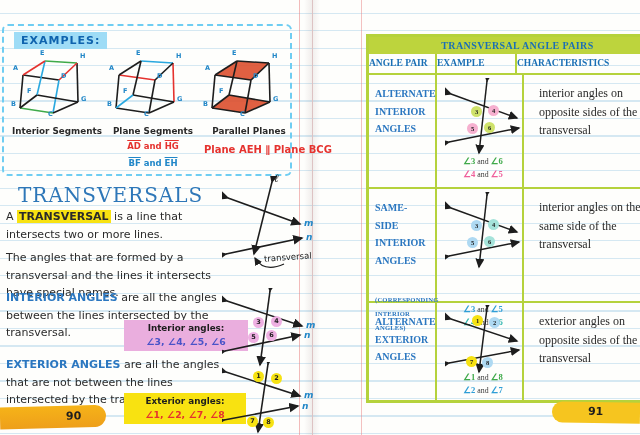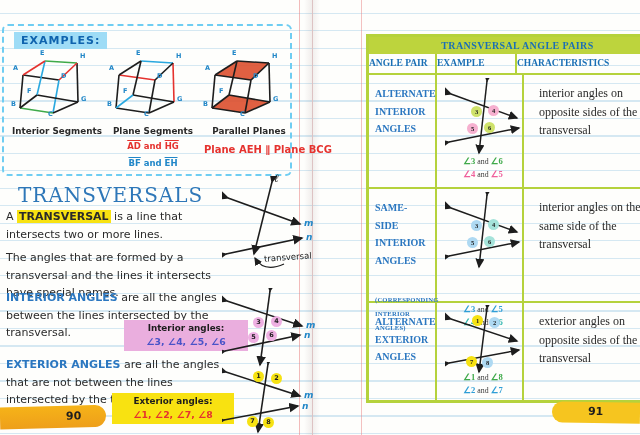--- a/index.html
+++ b/index.html
@@ -200,21 +200,21 @@
 
   <div class="para" style="top:289px;width:216px"><span class="lead-blue">INTERIOR ANGLES</span><span> are all the angles between the lines intersected by the transversal.</span></div>
 
   <div class="note-box box-pink" style="left:124px;top:320px;width:106px">
     <div class="nb-label">Interior angles:</div>
     <div class="nb-angles" style="color:#4953c8">∠3, ∠4, ∠5, ∠6</div>
   </div>
 
   <div class="para" style="top:356px;width:218px"><span class="lead-blue">EXTERIOR ANGLES</span><span> are all the angles that are not between the lines intersected by the transversal.</span></div>
 
-  <div class="note-box box-yellow" style="left:112px;top:393px;width:104px">
+  <div class="note-box box-yellow" style="left:124px;top:393px;width:104px">
     <div class="nb-label">Exterior angles:</div>
     <div class="nb-angles" style="color: rgb(229, 50, 46);">∠1, ∠2, ∠7, ∠8</div>
   </div>
 
   <div class="diag" style="left:222px;top:176px;width:100px;height:100px">
     <svg width="100" height="100" viewBox="0 0 100 100">
       <line x1="50" y1="6" x2="32" y2="78" stroke="#1d1d1d" stroke-width="1.6" marker-start="url(#arr)" marker-end="url(#arr)"></line>
       <line x1="6" y1="22" x2="78" y2="48" stroke="#1d1d1d" stroke-width="1.6" marker-start="url(#arr)" marker-end="url(#arr)"></line>
       <line x1="4" y1="78" x2="80" y2="62" stroke="#1d1d1d" stroke-width="1.6" marker-start="url(#arr)" marker-end="url(#arr)"></line>
       <path d="M62,88 Q42,97 33,82" stroke="#1d1d1d" stroke-width="1.3" fill="none" marker-end="url(#arr)"></path>

